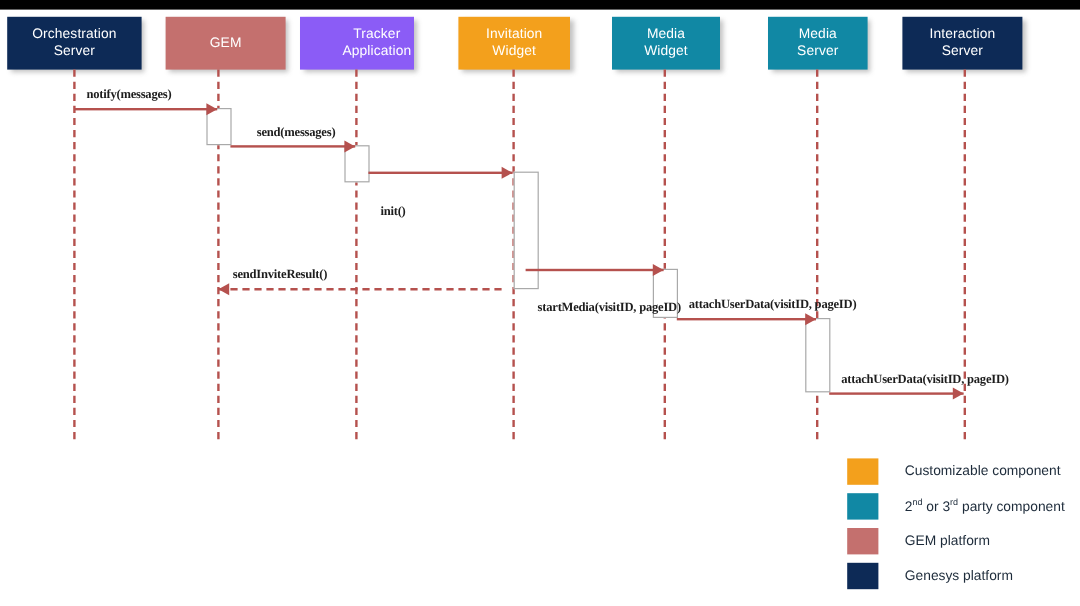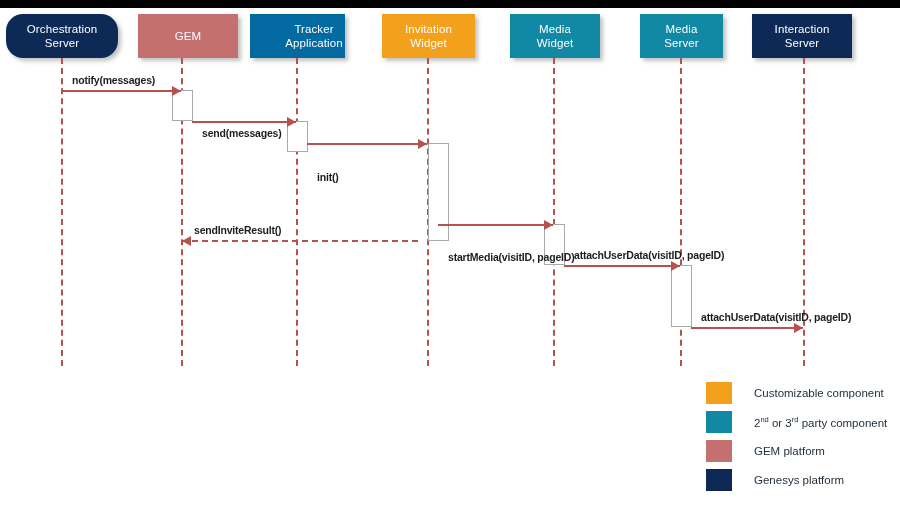--- a/index.html
+++ b/index.html
@@ -65,21 +65,21 @@
   .arrowhead {
     position: absolute;
     width: 0; height: 0;
     border-top: 5px solid transparent;
     border-bottom: 5px solid transparent;
   }
   .arrowhead.right { border-left: 9px solid #b5514e; }
   .arrowhead.left  { border-right: 9px solid #b5514e; }
   .msg-label {
     position: absolute;
-    font-family: Liberation Sans, sans-serif;
+    font-family: Liberation Serif, serif;
     font-size: 10.5px;
     font-weight: bold;
     color: #1d1d1d;
     white-space: nowrap;
     letter-spacing: -.2px;
   }
   
   #legend {
     position: absolute;
     left: 706px;
@@ -108,32 +108,32 @@
   }
 </style>
 </head>
 <body>
 
 <div id="canvas">
 
   <div class="topbar"></div>
 
   <div id="actor-boxes">
-      <div class="actor-box" style="left: 6px; top: 14px; width: 112px; height: 44px; background: rgb(13, 42, 86); border-radius: 17px;">
+      <div class="actor-box" style="left: 6px; top: 14px; width: 112px; height: 44px; background: rgb(13, 42, 86);">
         <div>
           <span>Orchestration</span>
           <span>Server</span>
         </div>
       </div>
       <div class="actor-box" style="left: 138px; top: 14px; width: 100px; height: 44px; background: rgb(196, 112, 110);">
         <div>
           <span>GEM</span>
         </div>
       </div>
-      <div class="actor-box" style="left: 250px; top: 14px; width: 95px; height: 44px; background: #0369a1; padding-left: 36px;">
+      <div class="actor-box" style="left: 250px; top: 14px; width: 95px; height: 44px; background: #8b5cf6; padding-left: 36px;">
         <div>
           <span>Tracker</span>
           <span>Application</span>
         </div>
       </div>
       <div class="actor-box" style="left: 382px; top: 14px; width: 93px; height: 44px; background: rgb(243, 160, 28);">
         <div>
           <span>Invitation</span>
           <span>Widget</span>
         </div>
@@ -175,21 +175,21 @@
     <div class="activation" style="left:544px;  top:224px; width:21px; height:41px;"></div>
     <div class="activation" style="left:671px;  top:265px; width:21px; height:62px;"></div>
   </div>
 
   <div id="messages">
       <div class="msg-line" style="left: 62px; top: 90px; width: 119px;"></div>
       <div class="arrowhead right" style="top: 86px; left: 172px;"></div>
       <div class="msg-label" style="top: 74px; left: 72px;">notify(messages)</div>
       <div class="msg-line" style="left: 192px; top: 121px; width: 104px;"></div>
       <div class="arrowhead right" style="top: 117px; left: 287px;"></div>
-      <div class="msg-label" style="top: 105px; left: 202px; margin-top: 22px;">send(messages)</div>
+      <div class="msg-label" style="top: 105px; left: 214px;">send(messages)</div>
       <div class="msg-line" style="left: 307px; top: 143px; width: 120px;"></div>
       <div class="arrowhead right" style="top: 139px; left: 418px;"></div>
       <div class="msg-label" style="top: 127px; left: 317px; margin-top: 44px;">init()</div>
       <div class="msg-line" style="left: 438px; top: 224px; width: 115px;"></div>
       <div class="arrowhead right" style="top: 220px; left: 544px;"></div>
       <div class="msg-label" style="top: 208px; left: 448px; margin-top: 43px;">startMedia(visitID, pageID)</div>
       <div class="msg-line dashed" style="left: 182px; top: 240px; width: 236px;"></div>
       <div class="arrowhead left" style="top: 236px; left: 182px;"></div>
       <div class="msg-label" style="top: 224px; left: 194px;">sendInviteResult()</div>
       <div class="msg-line" style="left: 564px; top: 265px; width: 116px;"></div>

